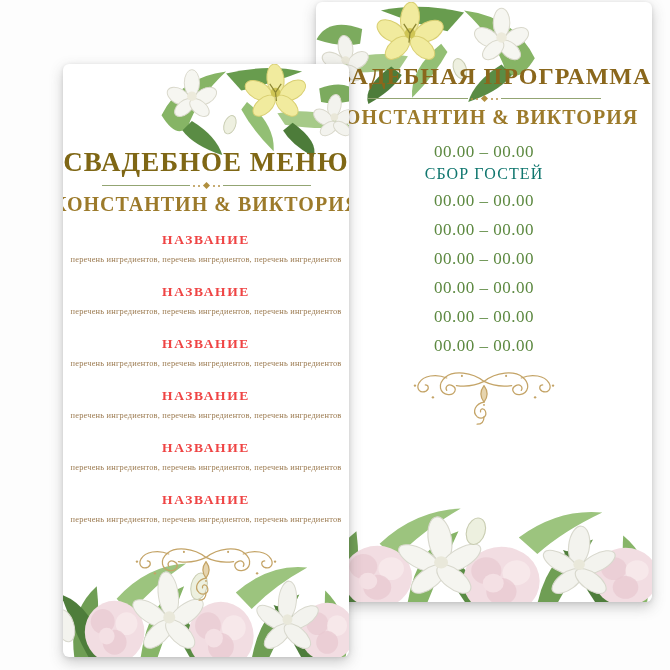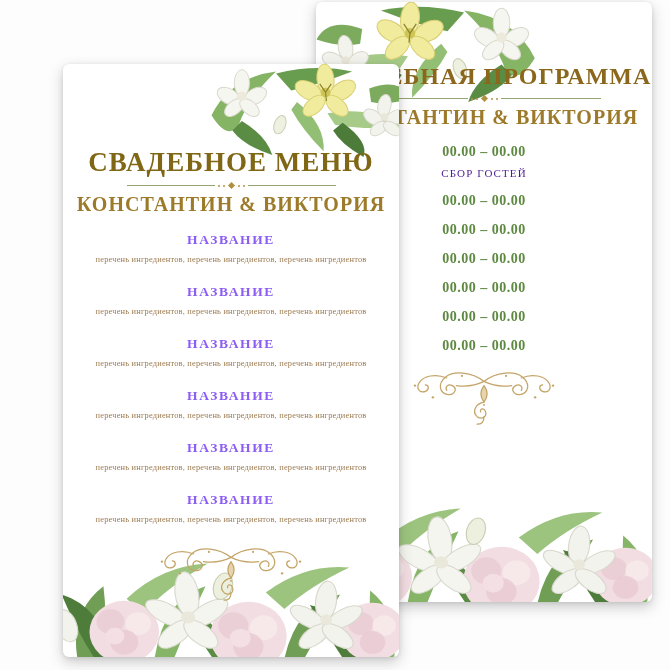--- a/index.html
+++ b/index.html
@@ -8,21 +8,21 @@
     font-family:"Liberation Serif","DejaVu Serif",serif;
     overflow:hidden;
   }
   .stage{position:relative;width:670px;height:670px;overflow:hidden;}
 
   .card{
     position:absolute;background:#ffffff;border-radius:6px;overflow:hidden;
     box-shadow:0 5px 14px rgba(70,70,70,.28), 0 1px 4px rgba(0,0,0,.10);
   }
   .card-program{left:316px;top:2px;width:336px;height:600px;z-index:1;}
-  .card-menu{left:63px;top:64px;width:336px;height:593px;z-index:2;}
+  .card-menu{left:63px;top:64px;width:286px;height:593px;z-index:2;}
 
   .content{
     position:relative;z-index:2;height:100%;
     display:flex;flex-direction:column;align-items:center;text-align:center;
   }
   .card-menu .content{padding-top:84px;}
   .card-program .content{padding-top:62px;}
 
   .card-title{
     font-weight:bold;letter-spacing:1px;line-height:1.05;margin:0;
@@ -37,35 +37,35 @@
   .divider .dot{width:2px;height:2px;border-radius:50%;background:#b59145;}
   .divider .diamond{width:5px;height:5px;background:#b08f3e;transform:rotate(45deg);margin:0 1px;}
 
   .card-subtitle{
     font-size:20px;color:#9c7a2a;letter-spacing:1px;line-height:1.1;margin:0;white-space:nowrap;
   }
 
   .menu-sections{margin-top:16px;}
   .menu-section{margin-bottom:18px;}
   .section-name{
-    font-size:13.5px;font-weight:bold;color:#8b5cf6;letter-spacing:1.6px;
+    font-size:13.5px;font-weight:bold;color:#ef4444;letter-spacing:1.6px;
     line-height:17px;margin-bottom:6px;
   }
   .section-ingredients{
     font-size:8.4px;color:#9c7b51;letter-spacing:.2px;line-height:11px;white-space:nowrap;
   }
 
   .schedule{margin-top:14px;}
   .schedule-item{margin-bottom:10px;}
   .slot-time{
-    font-size:14px;font-weight:bold;color:#5d8941;letter-spacing:.5px;
+    font-size:17px;font-weight:normal;color:#5d8941;letter-spacing:.5px;
     line-height:19px;margin-bottom:5px;
   }
   .slot-event{
-    font-size:11px;color:#4c1d95;letter-spacing:1.1px;line-height:15px;white-space:nowrap;
+    font-size:16px;color:#0f766e;letter-spacing:1.1px;line-height:15px;white-space:nowrap;
   }
 
   .flourish{width:152px;height:58px;margin-top:2px;flex:0 0 auto;}
   .card-program .flourish{margin-top:4px;}
 
   .garland-top{position:absolute;top:-2px;right:-12px;width:228px;height:95px;z-index:1;}
   .card-program .garland-top{left:-12px;right:auto;width:262px;height:104px;transform:scaleX(-1);}
   .garland-bottom{position:absolute;left:-6px;bottom:-4px;width:calc(100% + 12px);height:135px;z-index:1;}
 </style>
 </head>

